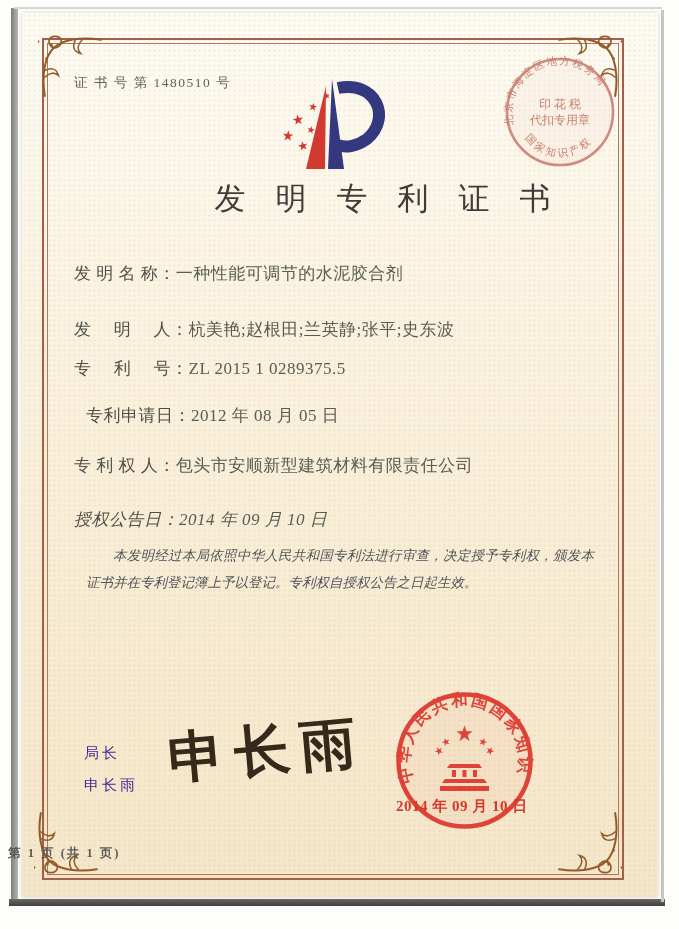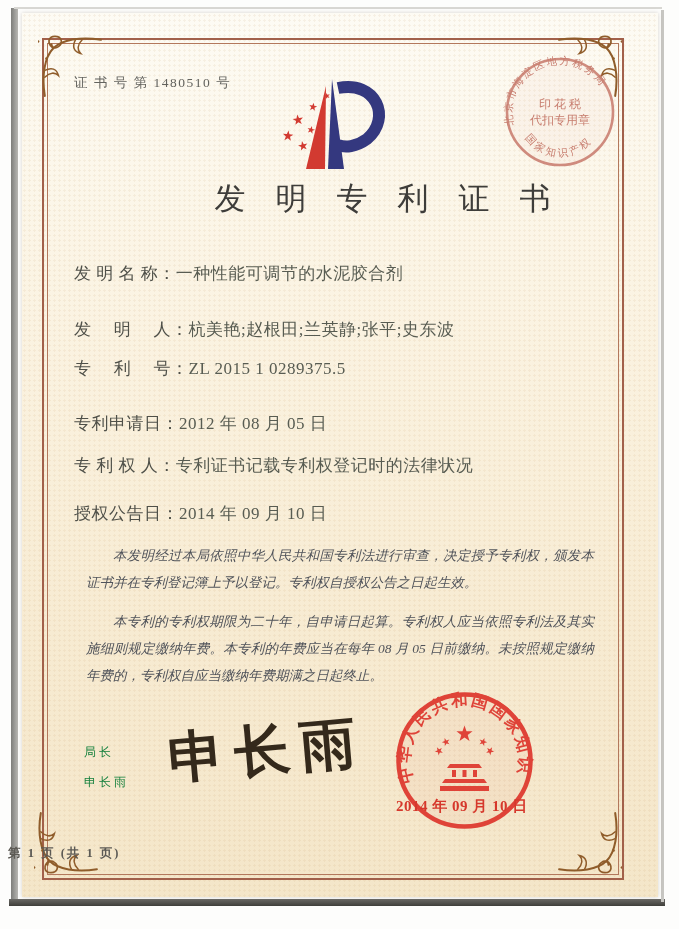--- a/index.html
+++ b/index.html
@@ -49,31 +49,31 @@
     position:absolute;left:0;top:178px;width:679px;text-align:center;
     font-size:31px;color:#3e3d3a;letter-spacing:30px;text-indent:30px;
     font-weight:400;
     padding-left:43px;
   }
 
   .fields{position:absolute;left:74px;top:258px;width:540px;}
   .field-row{position:absolute;left:0;font-size:17px;color:#53564d;letter-spacing:.5px;}
   .flabel{white-space:pre;color:#4f5049;}
   .fvalue{color:#585c52;}
-  .fr0{top:4px;} .fr1{top:52px;margin-top:8px;} .fr2{top:99px;} .fr3{top:154px;}
-  .fr4{top:196px;} .fr5{top:244px;}
+  .fr0{top:4px;} .fr1{top:52px;margin-top:8px;} .fr2{top:99px;} .fr3{top:146px;margin-left:12px;}
+  .fr4{top:196px;} .fr5{top:250px;font-style:italic;}
 
   .body-text{
     position:absolute;left:74px;top:530px;width:532px;
     font-size:13.5px;line-height:27px;color:#50535a;text-align:justify;
     font-style:italic;
   }
   .body-text p{margin:12px;text-indent:2em;}
 
-  .signer{position:absolute;left:84px;top:744px;font-size:12px;color:#15803d;}
+  .signer{position:absolute;left:84px;top:744px;font-size:15px;color:#4c1d95;}
   .signer .line{letter-spacing:3px;margin-bottom:13px;}
   .signature{
     position:absolute;left:168px;top:712px;width:230px;
     font-size:56px;color:#34291b;letter-spacing:10px;white-space:nowrap;
     transform:rotate(-5deg);font-weight:600;
   }
 
   .seal{position:absolute;left:392px;top:688px;width:146px;height:146px;}
   .seal-date{
     position:absolute;left:396px;top:797px;width:150px;
@@ -171,30 +171,29 @@
     <div class="field-row fr1">
       <span class="flabel">发　 明　 人：</span><span class="fvalue">杭美艳;赵根田;兰英静;张平;史东波</span>
     </div>
     <div class="field-row fr2">
       <span class="flabel">专　 利　 号：</span><span class="fvalue">ZL 2015 1 0289375.5</span>
     </div>
     <div class="field-row fr3">
       <span class="flabel">专利申请日：</span><span class="fvalue">2012 年 08 月 05 日</span>
     </div>
     <div class="field-row fr4">
-      <span class="flabel">专 利 权 人：</span><span class="fvalue">专利证书记载专利权登记时的法律状况</span>
+      <span class="flabel">专 利 权 人：</span><span class="fvalue">包头市安顺新型建筑材料有限责任公司</span>
     </div>
     <div class="field-row fr5">
       <span class="flabel">授权公告日：</span><span class="fvalue">2014 年 09 月 10 日</span>
     </div>
   </div>
 
   <div class="body-text">
     <p>本发明经过本局依照中华人民共和国专利法进行审查，决定授予专利权，颁发本证书并在专利登记簿上予以登记。专利权自授权公告之日起生效。</p>
-    <p>本专利的专利权期限为二十年，自申请日起算。专利权人应当依照专利法及其实施细则规定缴纳年费。本专利的年费应当在每年 08 月 05 日前缴纳。未按照规定缴纳年费的，专利权自应当缴纳年费期满之日起终止。</p>
   </div>
 
   <div class="signer">
     <div class="line">局长</div>
     <div class="line">申长雨</div>
   </div>
   <div class="signature">申长雨</div>
 
   <svg class="seal" viewBox="0 0 146 146">
     <defs>

